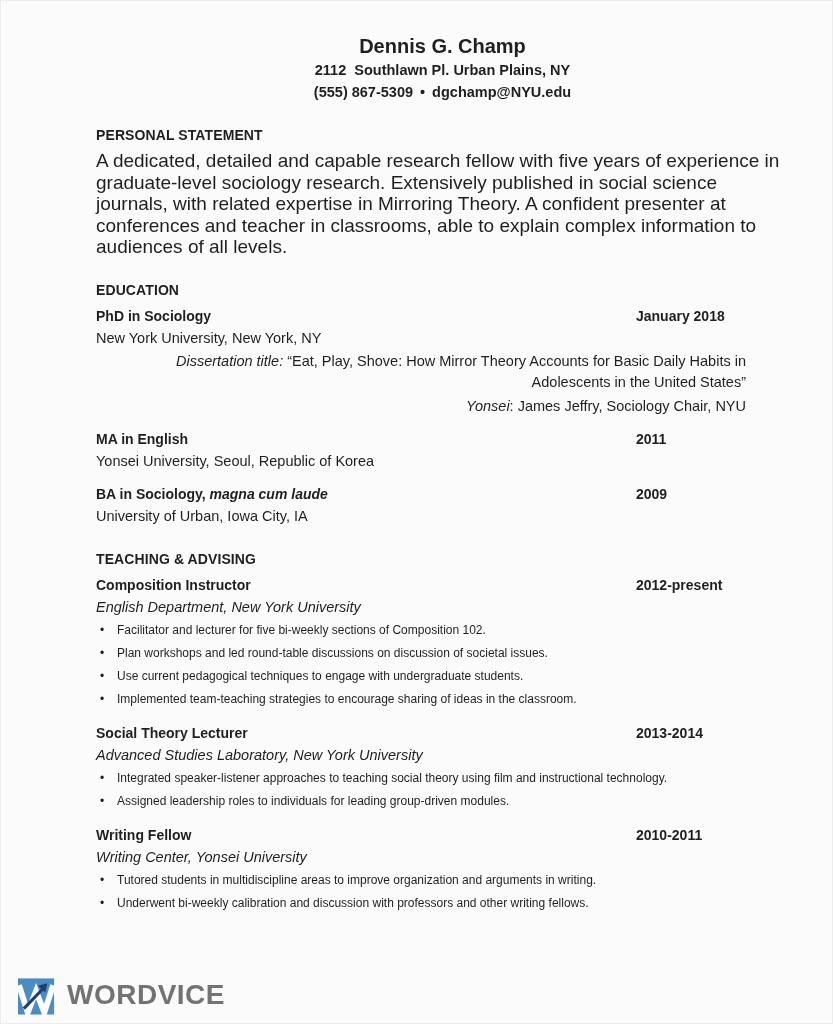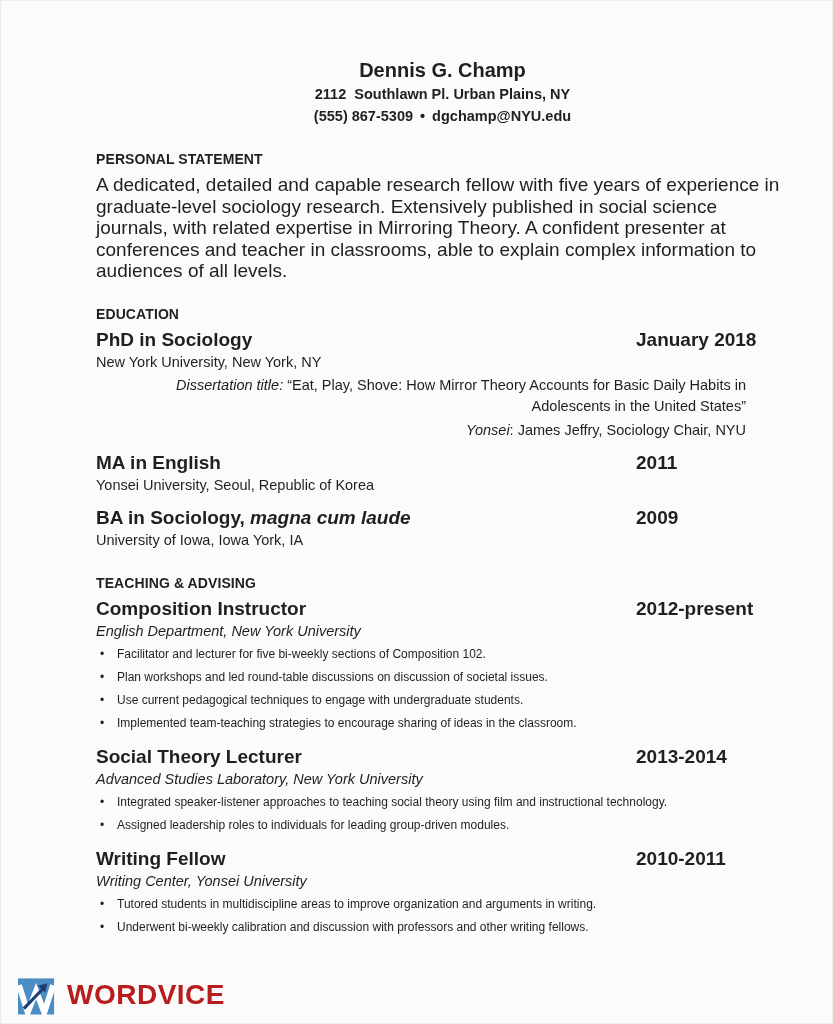--- a/index.html
+++ b/index.html
@@ -12,21 +12,20 @@
   }
   .page {
     position: relative;
     width: 833px; height: 1024px;
     background: #fbfbfb;
     border: 1px solid #ececec;
     overflow: hidden;
   }
   .content {
     padding: 32px 43px 0 95px; 
-    margin-top: 24px;
   }
   .prewrap { white-space: pre-wrap; }
 
   
   .header { text-align: center; margin-bottom: 16px; }
   .name { font-size: 20px; font-weight: bold; line-height: 26px; }
   .contact { font-size: 14.5px; font-weight: bold; line-height: 22px; }
   .sep { margin: 0 7px; }
 
   
@@ -38,21 +37,21 @@
     letter-spacing: 0.1px;
   }
   p.statement {
     margin: 0; font-size: 19px; line-height: 21.5px;
     width: 695px;
   }
 
   
   .entry { margin-top: 11px; }
   .entry:first-of-type { margin-top: 2px; }
-  .rowline { position: relative; font-size: 19px; line-height: 22px; }
+  .rowline { position: relative; font-size: 14px; line-height: 22px; }
   .jobtitle, .degree { font-weight: bold; }
   .degree-suffix { font-weight: bold; font-style: italic; }
   .date {
     position: absolute; left: 540px; top: 0;
     font-weight: bold; white-space: nowrap;
   }
   .inst { font-size: 14.5px; line-height: 22px; }
   .org { font-size: 14.5px; line-height: 22px; font-style: italic; }
   .details { margin-left: 25px; width: 625px; }
   .detail { font-size: 14.5px; line-height: 21.5px; margin-top: 2px; text-align: right; }
@@ -118,21 +117,21 @@
           <span class="date">2011</span>
         </div>
         <div class="inst">Yonsei University, Seoul, Republic of Korea</div>
       </div>
 
       <div class="entry">
         <div class="rowline">
           <span class="degree">BA in Sociology,</span><span class="degree-suffix"> magna cum laude</span>
           <span class="date">2009</span>
         </div>
-        <div class="inst">University of Iowa, Iowa York, IA</div>
+        <div class="inst">University of Urban, Iowa City, IA</div>
       </div>
     </div>
 
     <div class="section">
       <h2 class="heading">TEACHING &amp; ADVISING</h2>
 
       <div class="entry">
         <div class="rowline">
           <span class="jobtitle">Composition Instructor</span>
           <span class="date">2012-present</span>
@@ -175,15 +174,15 @@
 
   <div class="footer">
     <span class="logo-icon">
       <svg viewBox="0 0 40 40" width="39" height="40" xmlns="http://www.w3.org/2000/svg">
         <rect x="0" y="3" width="37" height="37" fill="#4a8cc4"></rect>
         <path d="M1 10 L10 38 L18.5 16 L27 38 L36 10" stroke="#ffffff" stroke-width="6" fill="none"></path>
         <path d="M6 34 L28 11" stroke="#1e3e75" stroke-width="3.2" fill="none"></path>
         <path d="M30 8 L20.5 10.5 L28 17.5 Z" fill="#1e3e75"></path>
       </svg>
     </span>
-    <span class="logo-text" style="color: #b91c1c;">WORDVICE</span>
+    <span class="logo-text" style="color: #737373;">WORDVICE</span>
   </div>
 </div>
 
 </body></html>

